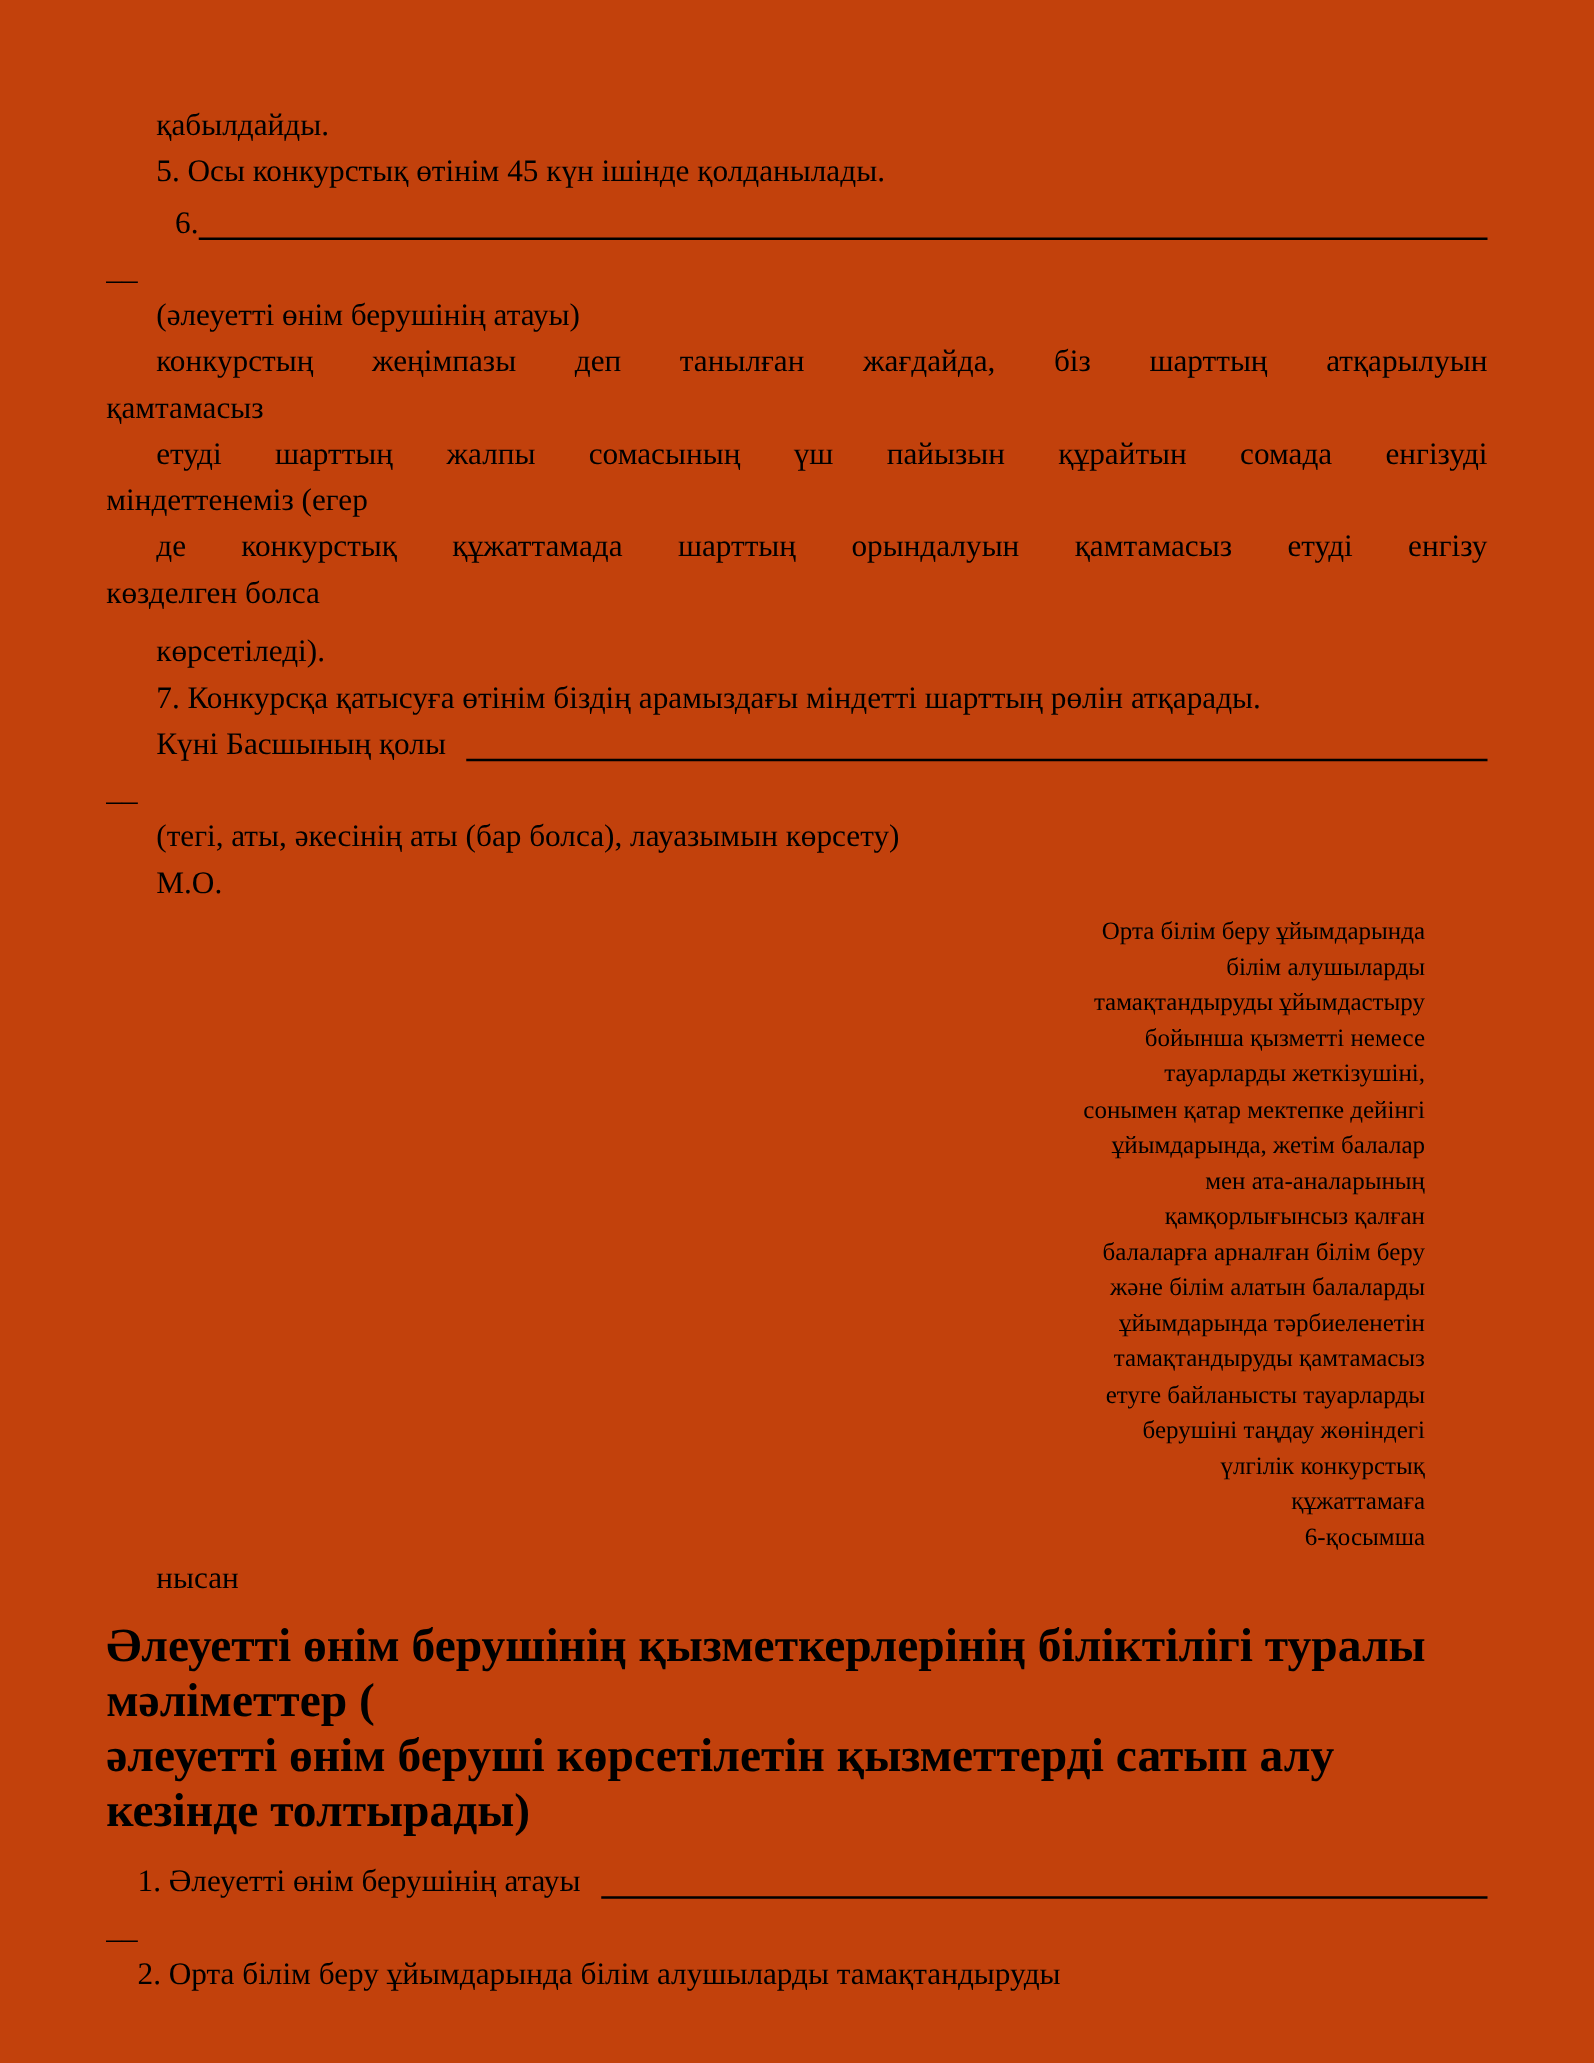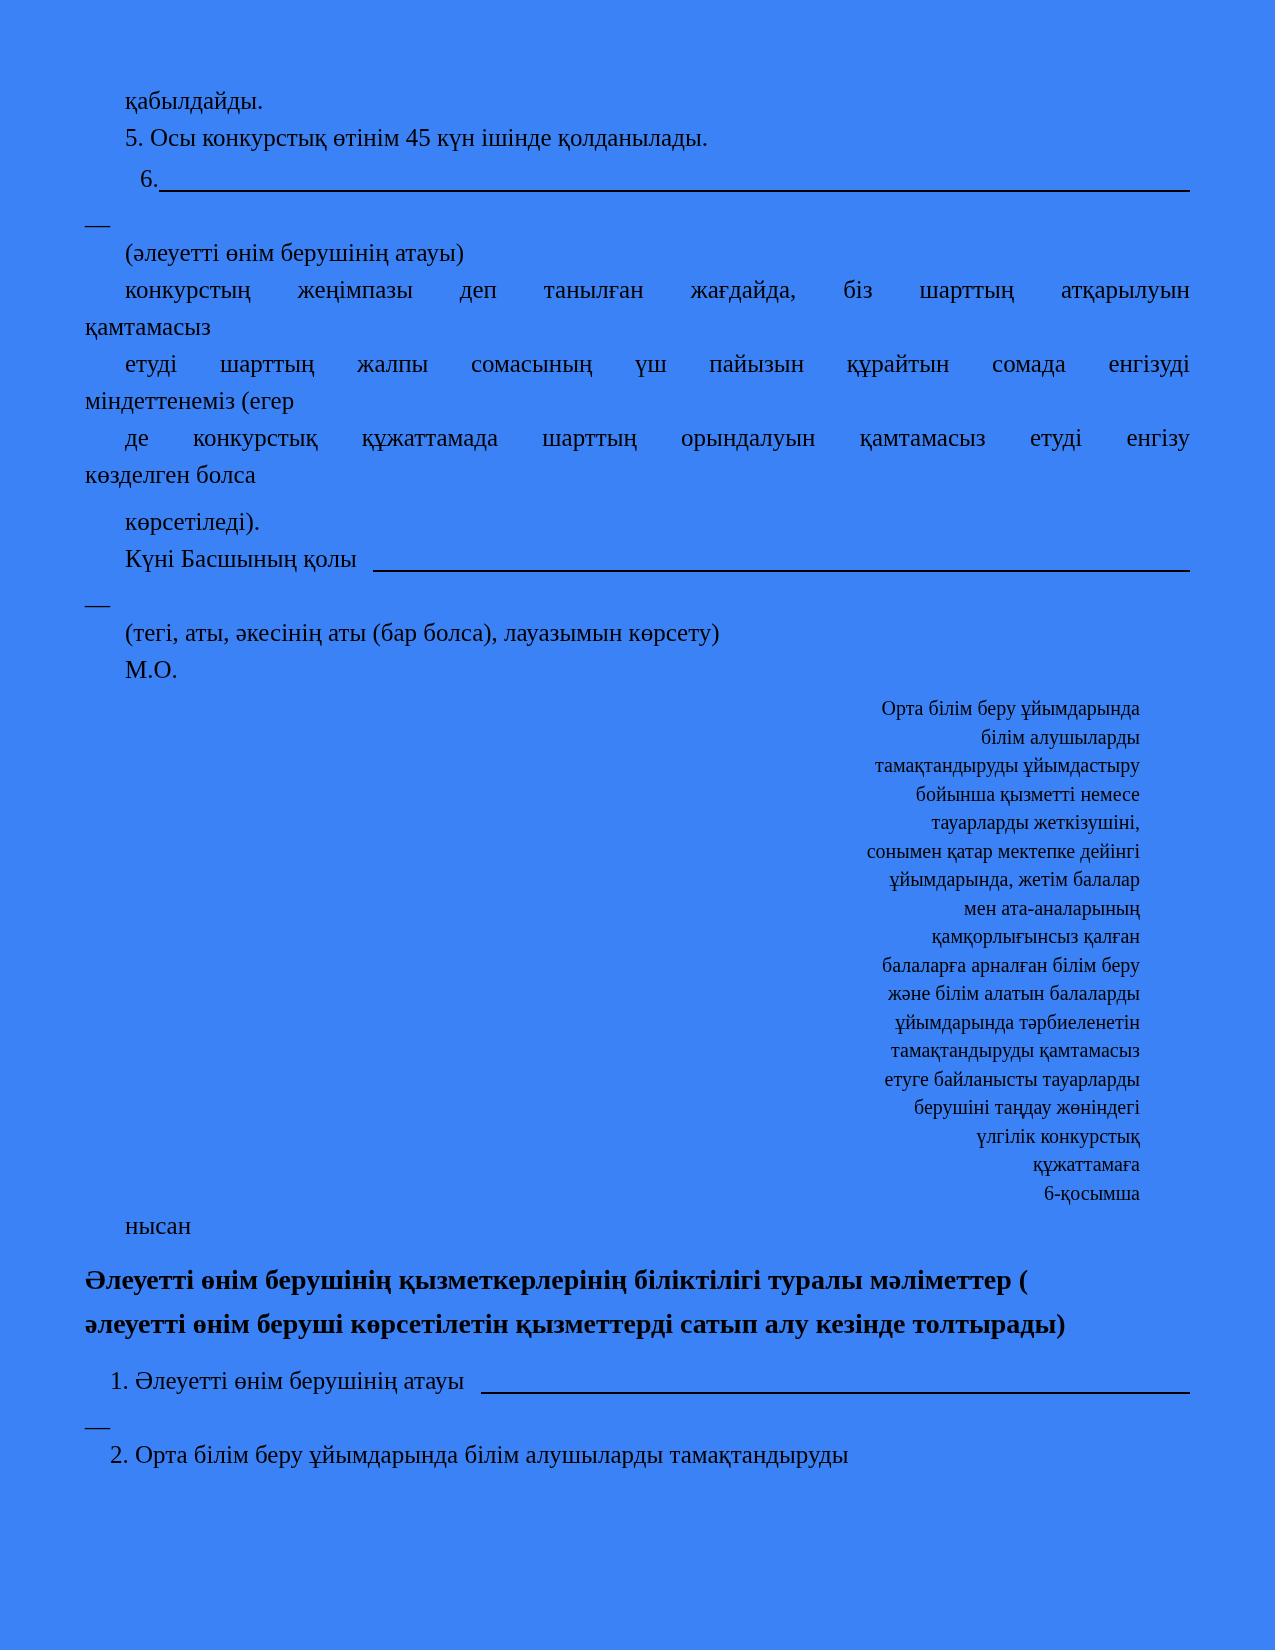--- a/index.html
+++ b/index.html
@@ -2,21 +2,21 @@
 <html><head>
 <meta charset="utf-8">
 <style>
   * { box-sizing: border-box; }
   html, body { margin: 0; padding: 0; background: #ffffff; }
   .page {
     position: relative;
     width: 1275px;
     height: 1650px;
     margin: 0 auto;
-    background: #3b82f6;
+    background: #c2410c;
     padding: 82px 85px 0 85px;
     font-family: "Liberation Serif", "DejaVu Serif", serif;
     font-size: 25px;
     line-height: 37px;
     color: #000000;
   }
   p, div { margin: 0; padding: 0; }
   .ind   { padding-left: 40px; }   
   .ind6  { padding-left: 55px; }   
   .indnum{ padding-left: 25px; }   
@@ -39,21 +39,21 @@
   .dashline { padding-left: 0; }
   .appendix {
     width: 560px;
     margin: 6px 0 0 495px;   
     font-size: 20px;
     line-height: 28.5px;
     text-align: right;
   }
   .heading {
     margin-top: 14px;
-    font-size: 28px;
+    font-size: 38px;
     line-height: 44px;
     font-weight: 700;
   }
 </style>
 </head>
 <body>
 
 <div class="page">
 
   <p class="ind">қабылдайды.</p>
@@ -73,20 +73,21 @@
   <p>қамтамасыз</p>
 
   <p class="jline">етуді шарттың жалпы сомасының үш пайызын құрайтын сомада енгізуді</p>
   <p>міндеттенеміз (егер</p>
 
   <p class="jline">де конкурстық құжаттамада шарттың орындалуын қамтамасыз етуді енгізу</p>
   <p>көзделген болса</p>
 
   <p class="ind mt10">көрсетіледі).</p>
 
+  <p class="ind">7. Конкурсқа қатысуға өтінім біздің арамыздағы міндетті шарттың рөлін атқарады.</p>
 
   <p class="ind flexline">
     <span class="label">Күні Басшының қолы </span>
     <span class="fill gap"></span>
   </p>
 
   <p class="dashline">__</p>
 
   <p class="ind">(тегі, аты, әкесінің аты (бар болса), лауазымын көрсету)</p>
 

